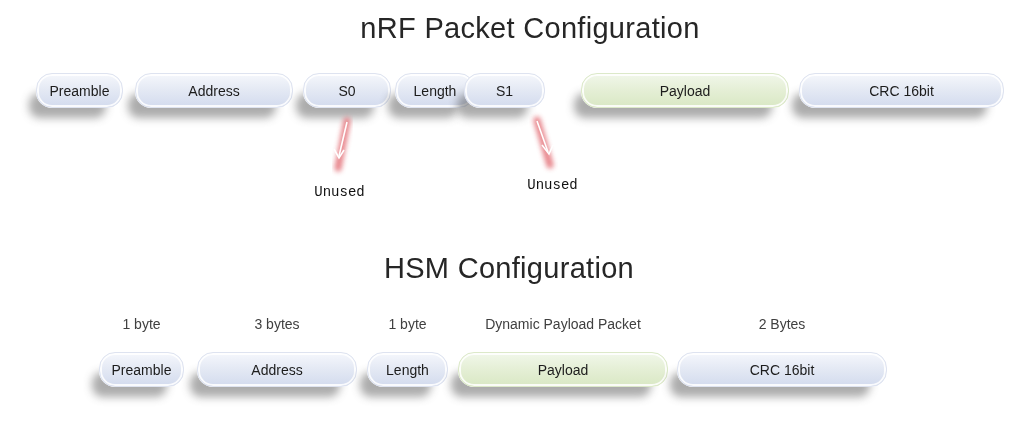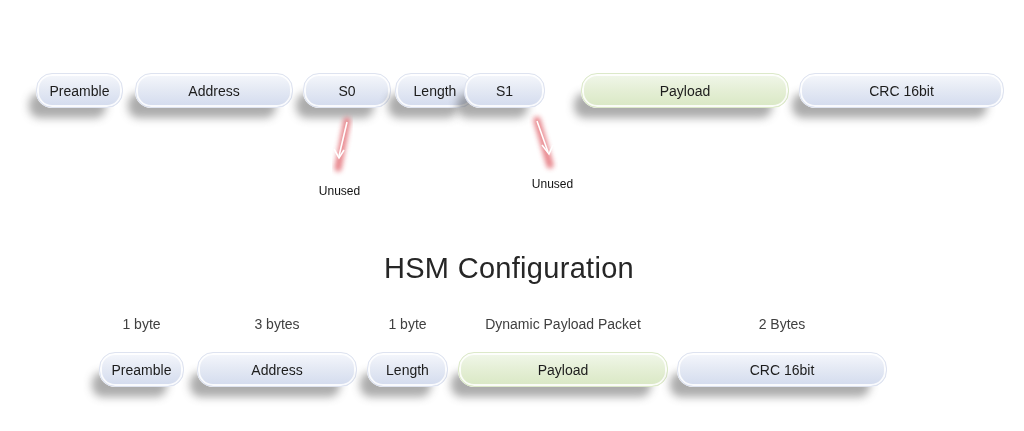--- a/index.html
+++ b/index.html
@@ -73,39 +73,41 @@
     white-space: nowrap;
   }
   #l-preamble { left: 99px;  width: 85px; }
   #l-address  { left: 197px; width: 160px; }
   #l-length   { left: 367px; width: 81px; }
   #l-payload  { left: 458px; width: 210px; }
   #l-crc      { left: 677px; width: 210px; }
 
   .unused-label {
     position: absolute;
-    font-size: 12px;
+    font-size: 14px;
     color: #111111;
     text-align: center;
     white-space: nowrap;
+    font-family: Liberation Mono, monospace;
   }
   #unused-1 { left: 311px; top: 184px; width: 57px; }
   #unused-2 { left: 524px; top: 177px; width: 57px; }
 
   .arrow-overlay {
     position: absolute; left: 0; top: 0;
     width: 1024px; height: 431px;
     pointer-events: none;
   }
 </style>
 </head>
 <body>
 
 <div class="slide">
 
+  <div class="title" id="nrf-title">nRF Packet Configuration</div>
   <div class="title" id="hsm-title">HSM Configuration</div>
 
   <div class="box blue" id="n-preamble">Preamble</div>
   <div class="box blue" id="n-address">Address</div>
   <div class="box blue" id="n-s0">S0</div>
   <div class="box blue" id="n-length">Length</div>
   <div class="box blue" id="n-s1">S1</div>
   <div class="box green" id="n-payload">Payload</div>
   <div class="box blue" id="n-crc">CRC 16bit</div>
 

